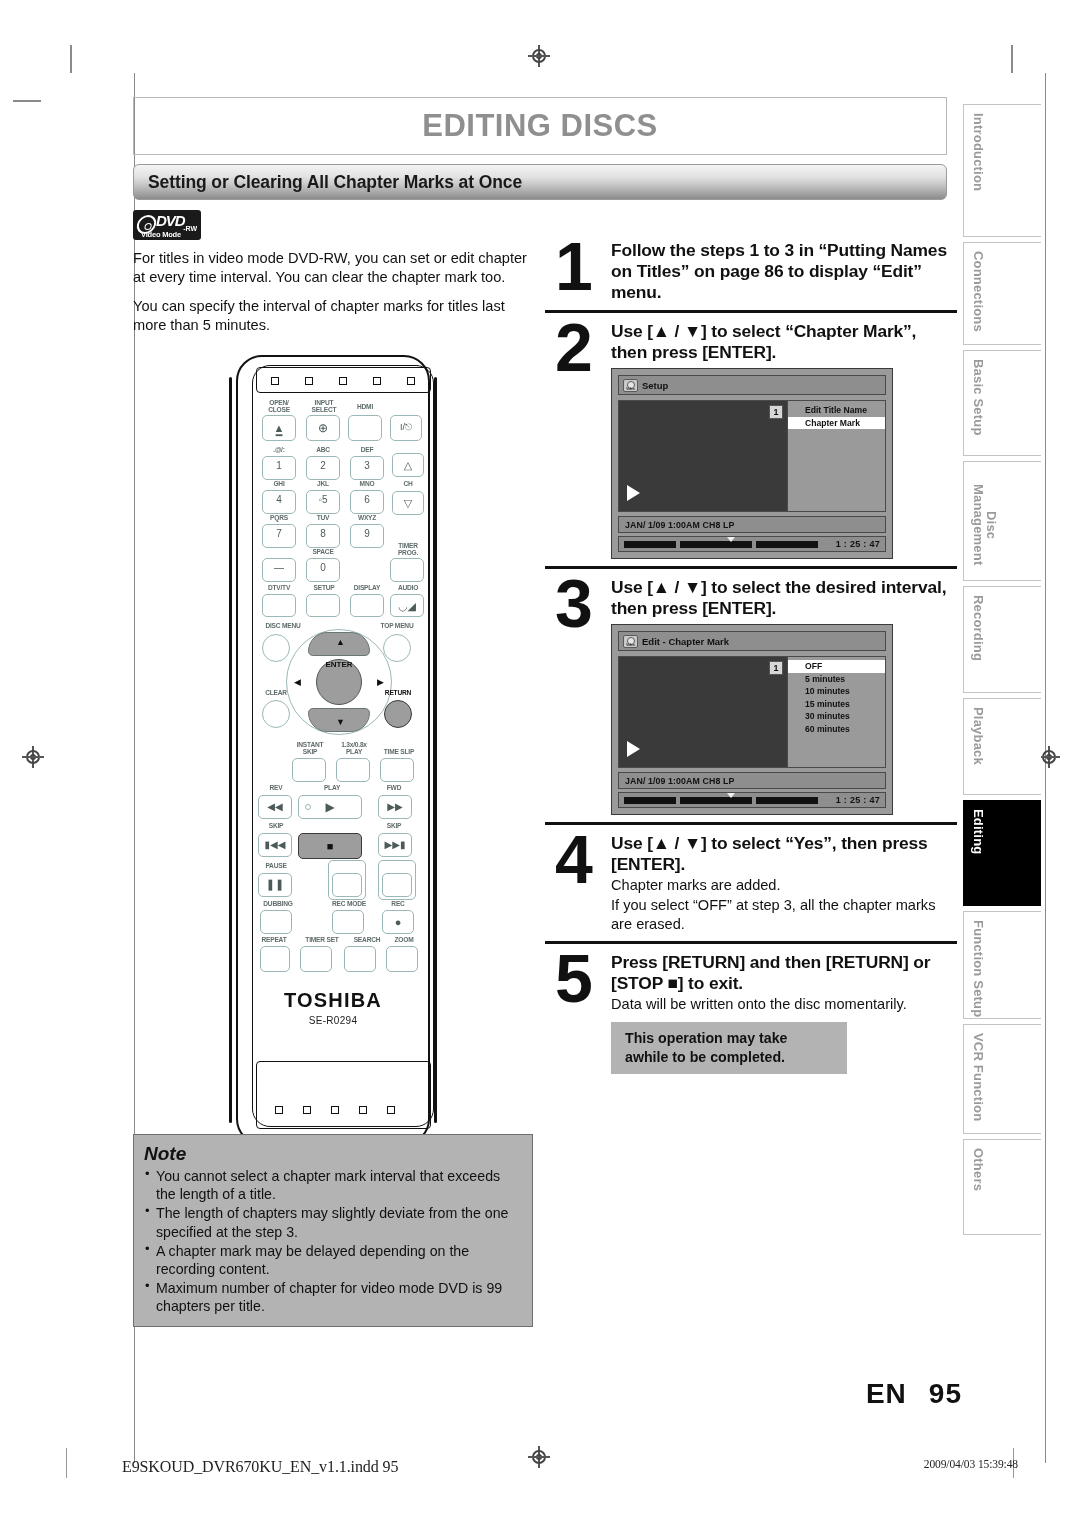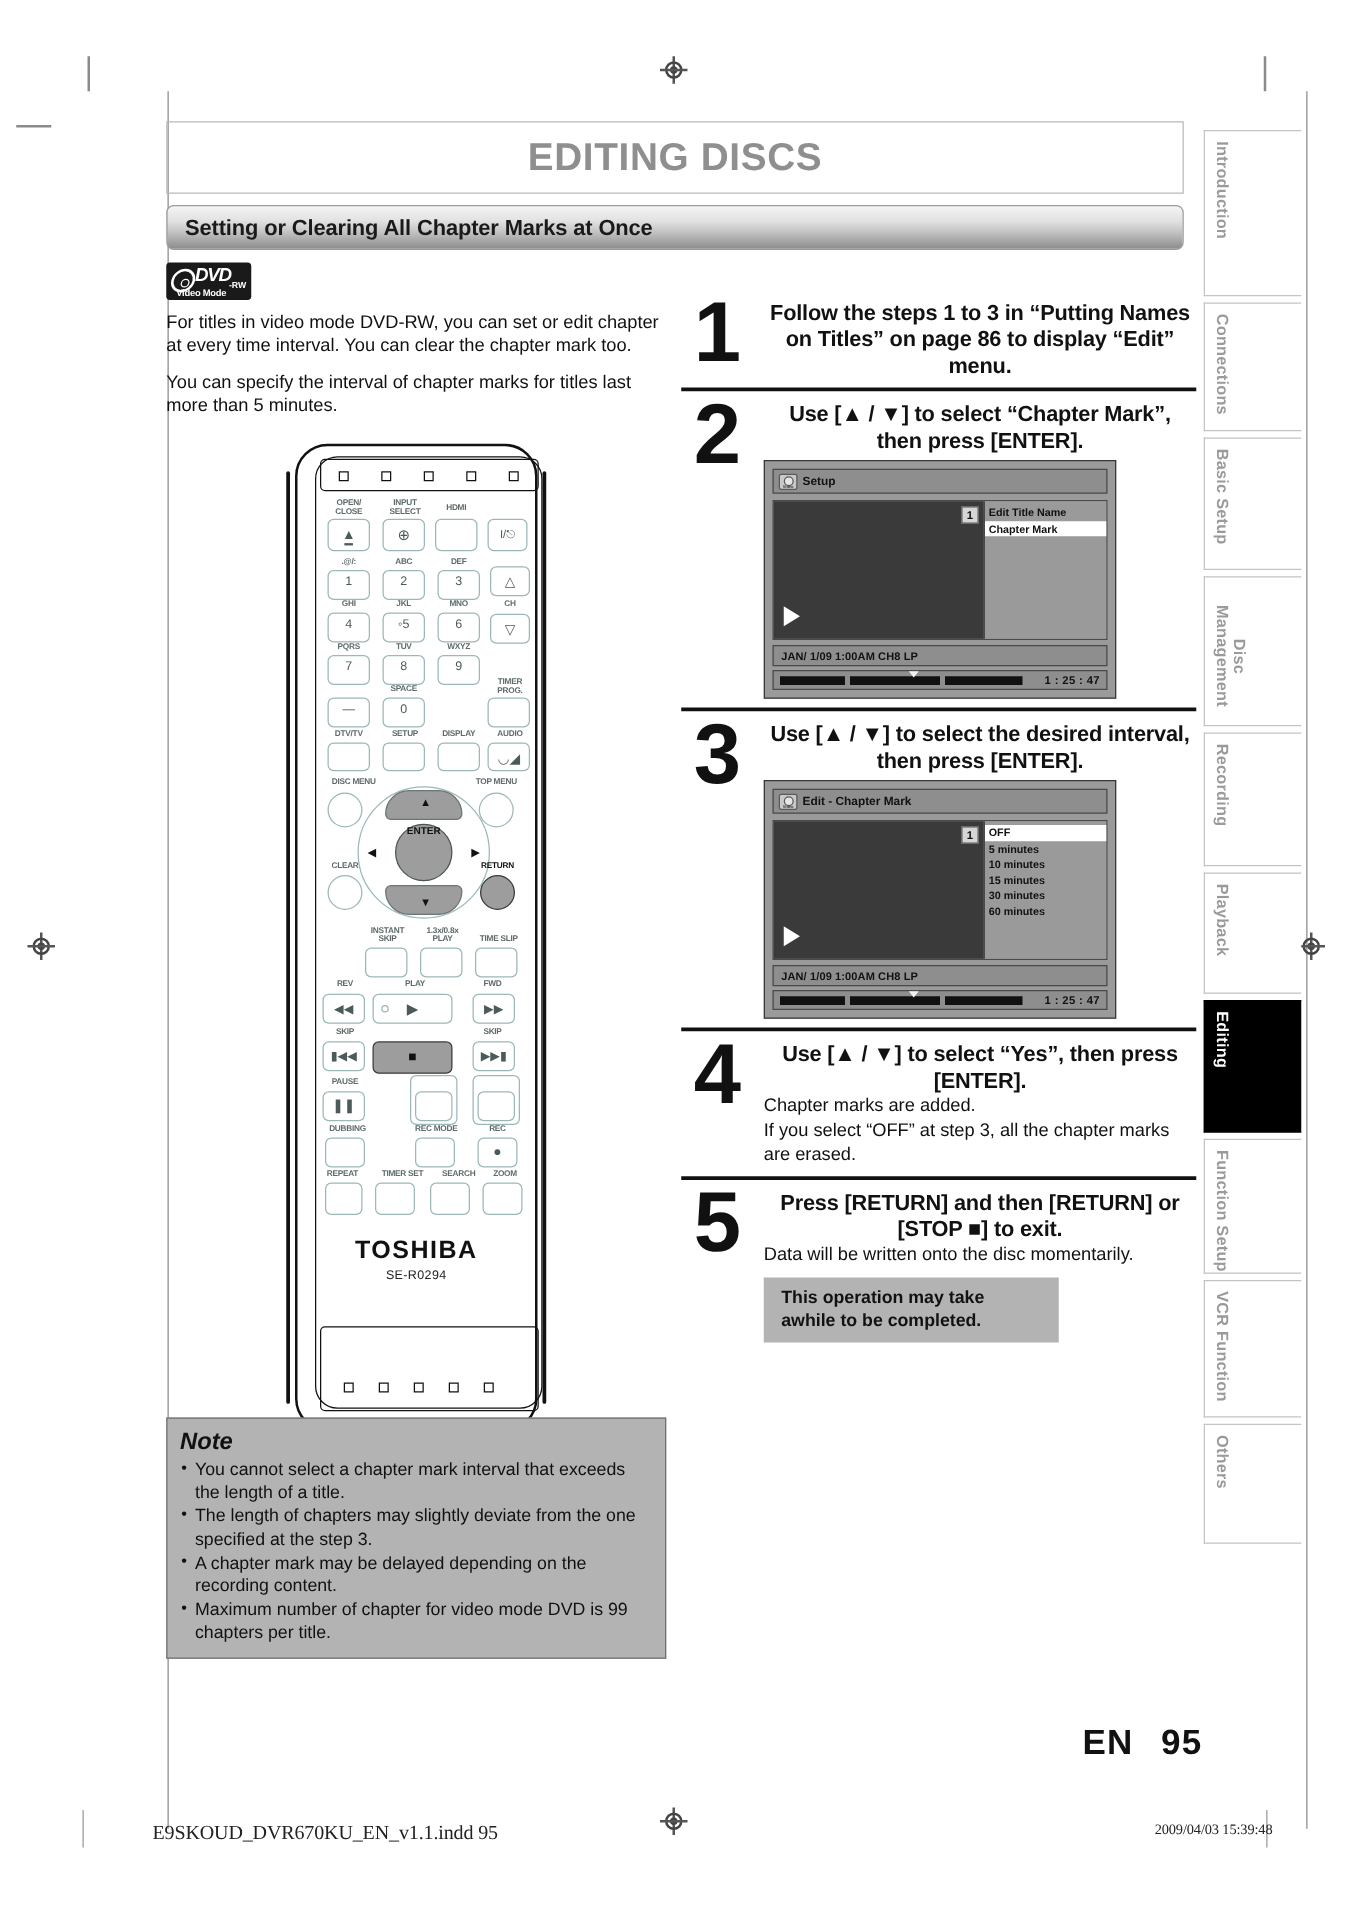--- a/index.html
+++ b/index.html
@@ -152,21 +152,20 @@
   #steps { position:absolute; left:545px; top:240px; width:412px; }
   .step { position:relative; padding-left:66px; margin-bottom:2px; }
   .step .n {
     position:absolute; left:0; top:-8px; width:58px; text-align:center;
     font-size:68px; font-weight:bold; line-height:1; color:#111;
     font-family:"Liberation Sans", sans-serif;
   }
   .step h3 {
     margin:0; font-size:17.4px; font-weight:bold; line-height:1.21; color:#111;
     letter-spacing:-.15px;
-    text-align:center;
   }
   .step p { margin:1px 0 0 0; font-size:14.6px; line-height:1.3; color:#111; }
   .rule { height:3px; background:#111; margin:7px 0 8px 0; }
 
   
   .osd {
     width:282px; background:#9a9a9a; border:1.5px solid #3a3a3a;
     padding:6px; margin-top:5px;
   }
   .osd .titlebar {
@@ -196,21 +195,21 @@
   .osd .playtri {
     position:absolute; left:8px; bottom:10px;
     width:0;height:0;border-left:13px solid #fff;
     border-top:8px solid transparent;border-bottom:8px solid transparent;
   }
   .osd .menu {
     width:98px; background:#9a9a9a; border-left:1.2px solid #4a4a4a;
     padding:3px 0 0 0;
   }
   .osd .menu .mi {
-    font-size:8.6px; font-weight:bold; color:#111; padding:1px 3px; line-height:1.22;
+    font-size:8.6px; font-weight:bold; color:#111; padding:1px 17px; line-height:1.22;
     white-space:nowrap;
   }
   .osd .menu .mi.sel { background:#ffffff; }
   .osd .infobar {
     margin-top:4px; height:17px; background:#8e8e8e; border:1.2px solid #4a4a4a;
     font-size:8.8px; font-weight:bold; color:#111;
     display:flex; align-items:center; padding-left:6px; letter-spacing:.1px;
   }
   .osd .progwrap {
     margin-top:3px; height:16px; background:#8e8e8e; border:1.2px solid #4a4a4a;

